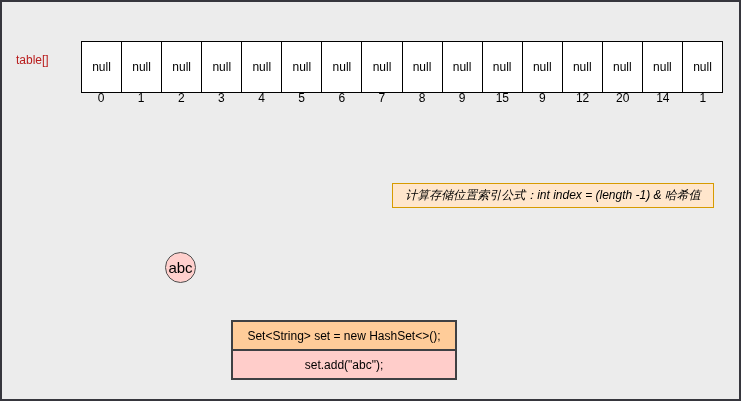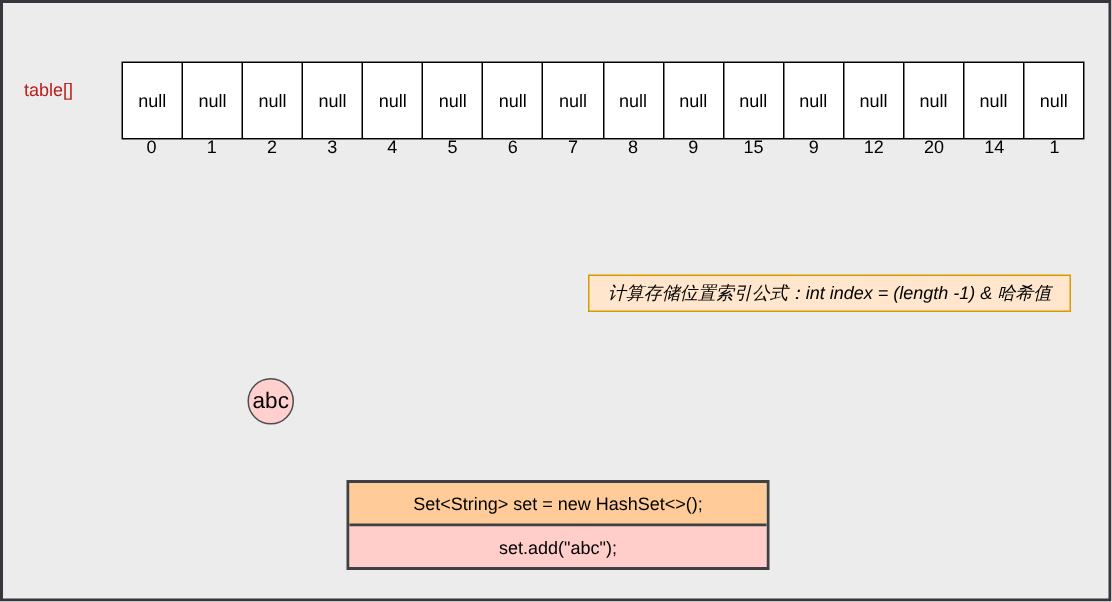--- a/index.html
+++ b/index.html
@@ -94,21 +94,21 @@
     display: flex;
     align-items: center;
     justify-content: center;
     font-size: 15px;
   }
   
   .code-stack {
     position: absolute;
     left: 229px;
     top: 318px;
-    width: 282px;
+    width: 226px;
     box-sizing: border-box;
     border: 2px solid #3f4043;
   }
   .code-line {
     height: 27px;
     display: flex;
     align-items: center;
     justify-content: center;
     font-size: 12px;
     white-space: nowrap;

